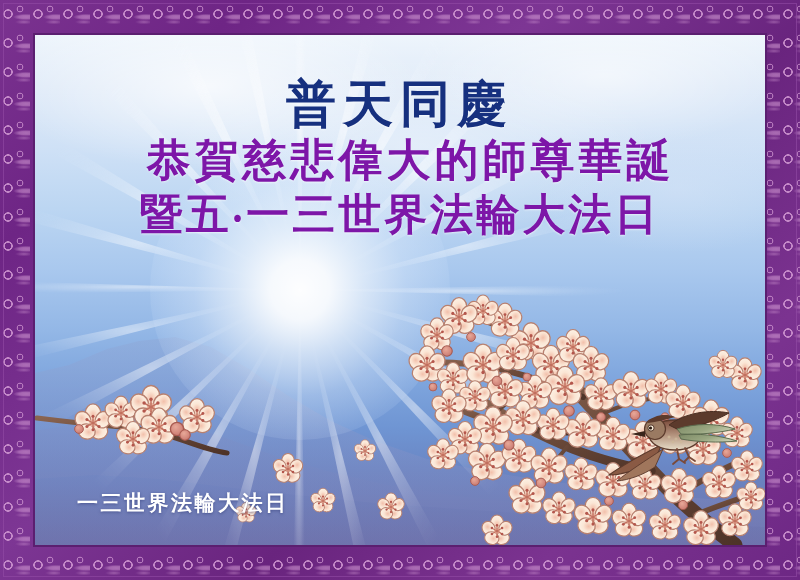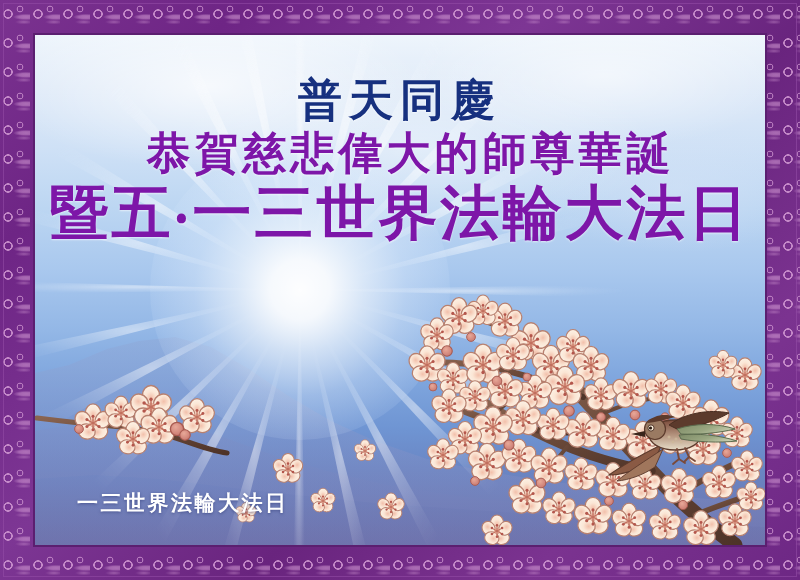--- a/index.html
+++ b/index.html
@@ -126,42 +126,42 @@
   
   .headline-block {
     position: absolute;
     left: 0; right: 0;
     top: 40px;
     text-align: center;
     z-index: 6;
   }
   .headline-1 {
     font-family: "DejaVu Serif", "Liberation Serif", serif;
-    font-size: 44px;
+    font-size: 50px;
     font-weight: bold;
     color: #16307f;
     letter-spacing: 7px;
     line-height: 1.14;
     text-shadow: 0 1px 2px rgba(255,255,255,0.65);
     white-space: nowrap;
   }
   .headline-2 {
     font-family: "DejaVu Serif", "Liberation Serif", serif;
     font-size: 44px;
     font-weight: bold;
     color: #7d16a8;
     letter-spacing: 4px;
     line-height: 1.28;
     text-shadow: 0 1px 2px rgba(255,255,255,0.6);
     white-space: nowrap;
     padding-left: 21px;
   }
   .headline-3 {
-    font-family: Liberation Mono, monospace;
-    font-size: 59px;
+    font-family: Liberation Serif, serif;
+    font-size: 43px;
     font-weight: bold;
     color: #7d16a8;
     letter-spacing: 3px;
     line-height: 1.24;
     text-shadow: 0 1px 2px rgba(255,255,255,0.6);
     white-space: nowrap;
   }
 
   
   .signature {

